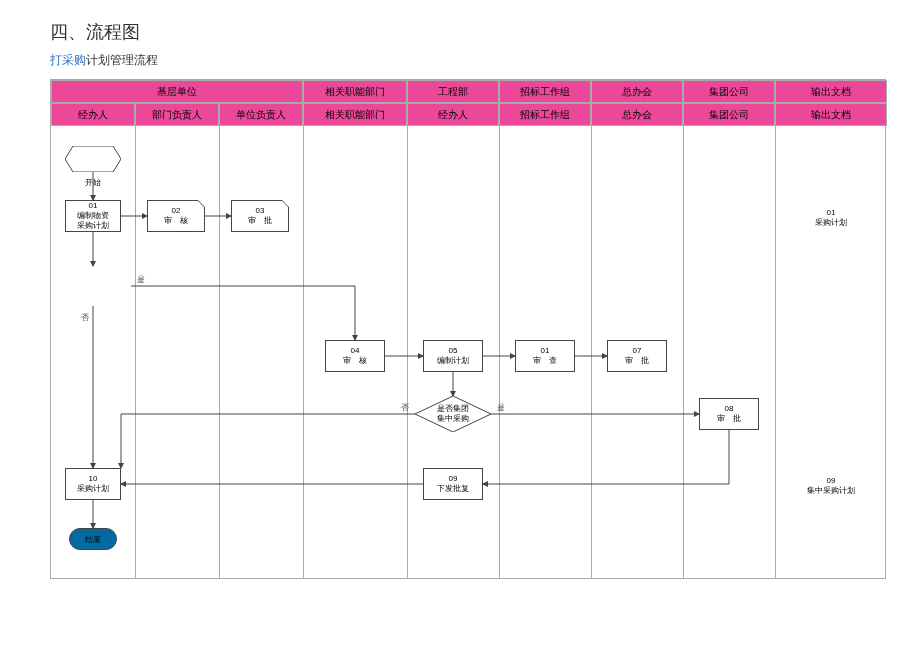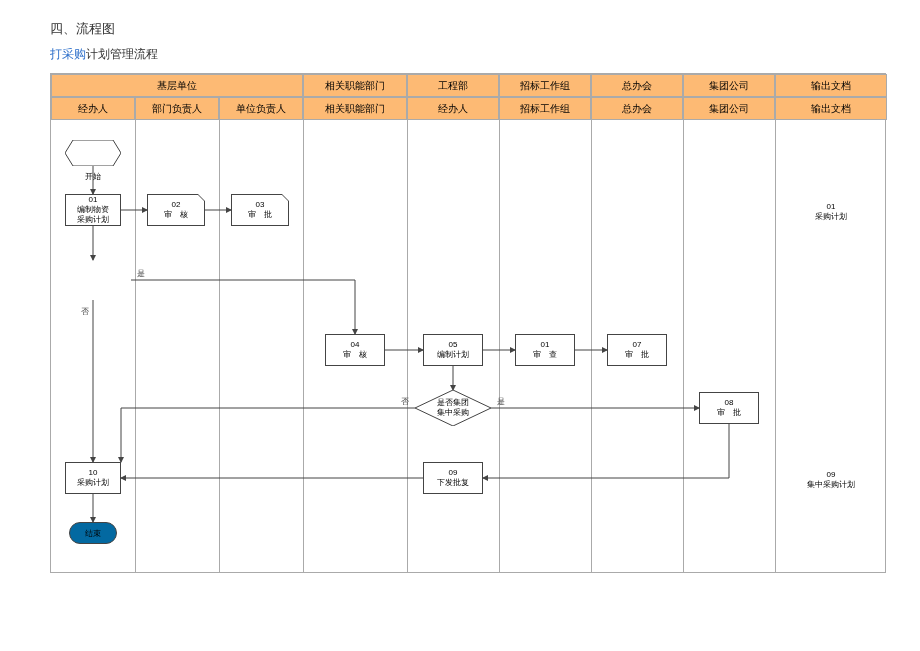--- a/index.html
+++ b/index.html
@@ -1,23 +1,23 @@
 <!DOCTYPE html>
 <html><head>
   <meta charset="utf-8">
   <style>
     * { box-sizing: border-box; margin: 0; padding: 0; }
     body { font-family: "Microsoft YaHei", SimSun, sans-serif; background: #fff; width: 920px; }
     .page { padding: 20px 50px; }
-    .heading { font-size: 13px; color: #333; margin-bottom: 8px; }
+    .heading { font-size: 18px; color: #333; margin-bottom: 8px; }
     .subhead { font-size: 12px; margin-bottom: 10px; }
     .subhead .link { color: #2a6dc9; font-family: Liberation Mono, monospace; }
     .subhead .rest { color: #333; }
     .flowwrap { position: relative; width: 836px; height: 500px; border: 1px solid #aaa; }
-    .hdrcell { position: absolute; border: 1px solid #aaa; font-size: 10px; text-align: center; display: flex; align-items: center; justify-content: center; background: #fdba74; }
+    .hdrcell { position: absolute; border: 1px solid #aaa; font-size: 10px; text-align: center; display: flex; align-items: center; justify-content: center; background: #ec4899; }
     
     .lanecol { position: absolute; top: 46px; bottom: 0; border-right: 1px solid #aaa; }
     .svgpanel { position: absolute; left: 0; top: 0; width: 836px; height: 500px; }
     .node-rect { position: absolute; border: 1px solid #444; font-size: 8px; text-align: center; display: flex; flex-direction: column; align-items: center; justify-content: center; background: #fff; line-height: 1.25; }
     .node-num { font-size: 8px; }
     .fold { position: absolute; width: 0; height: 0; border-left: 8px solid transparent; border-top: 8px solid #444; right: -1px; top: -1px; }
     .fold::after { content: ""; position: absolute; right: 0px; top: -8px; border-left: 7px solid transparent; border-top: 7px solid #fff; }
     .hex { position: absolute; width: 56px; height: 26px; font-size: 8px; display: flex; align-items: center; justify-content: center; }
     .hex svg { position: absolute; left: 0; top: 0; }
     .hex span { position: relative; z-index: 2; margin-top: 46px; }

